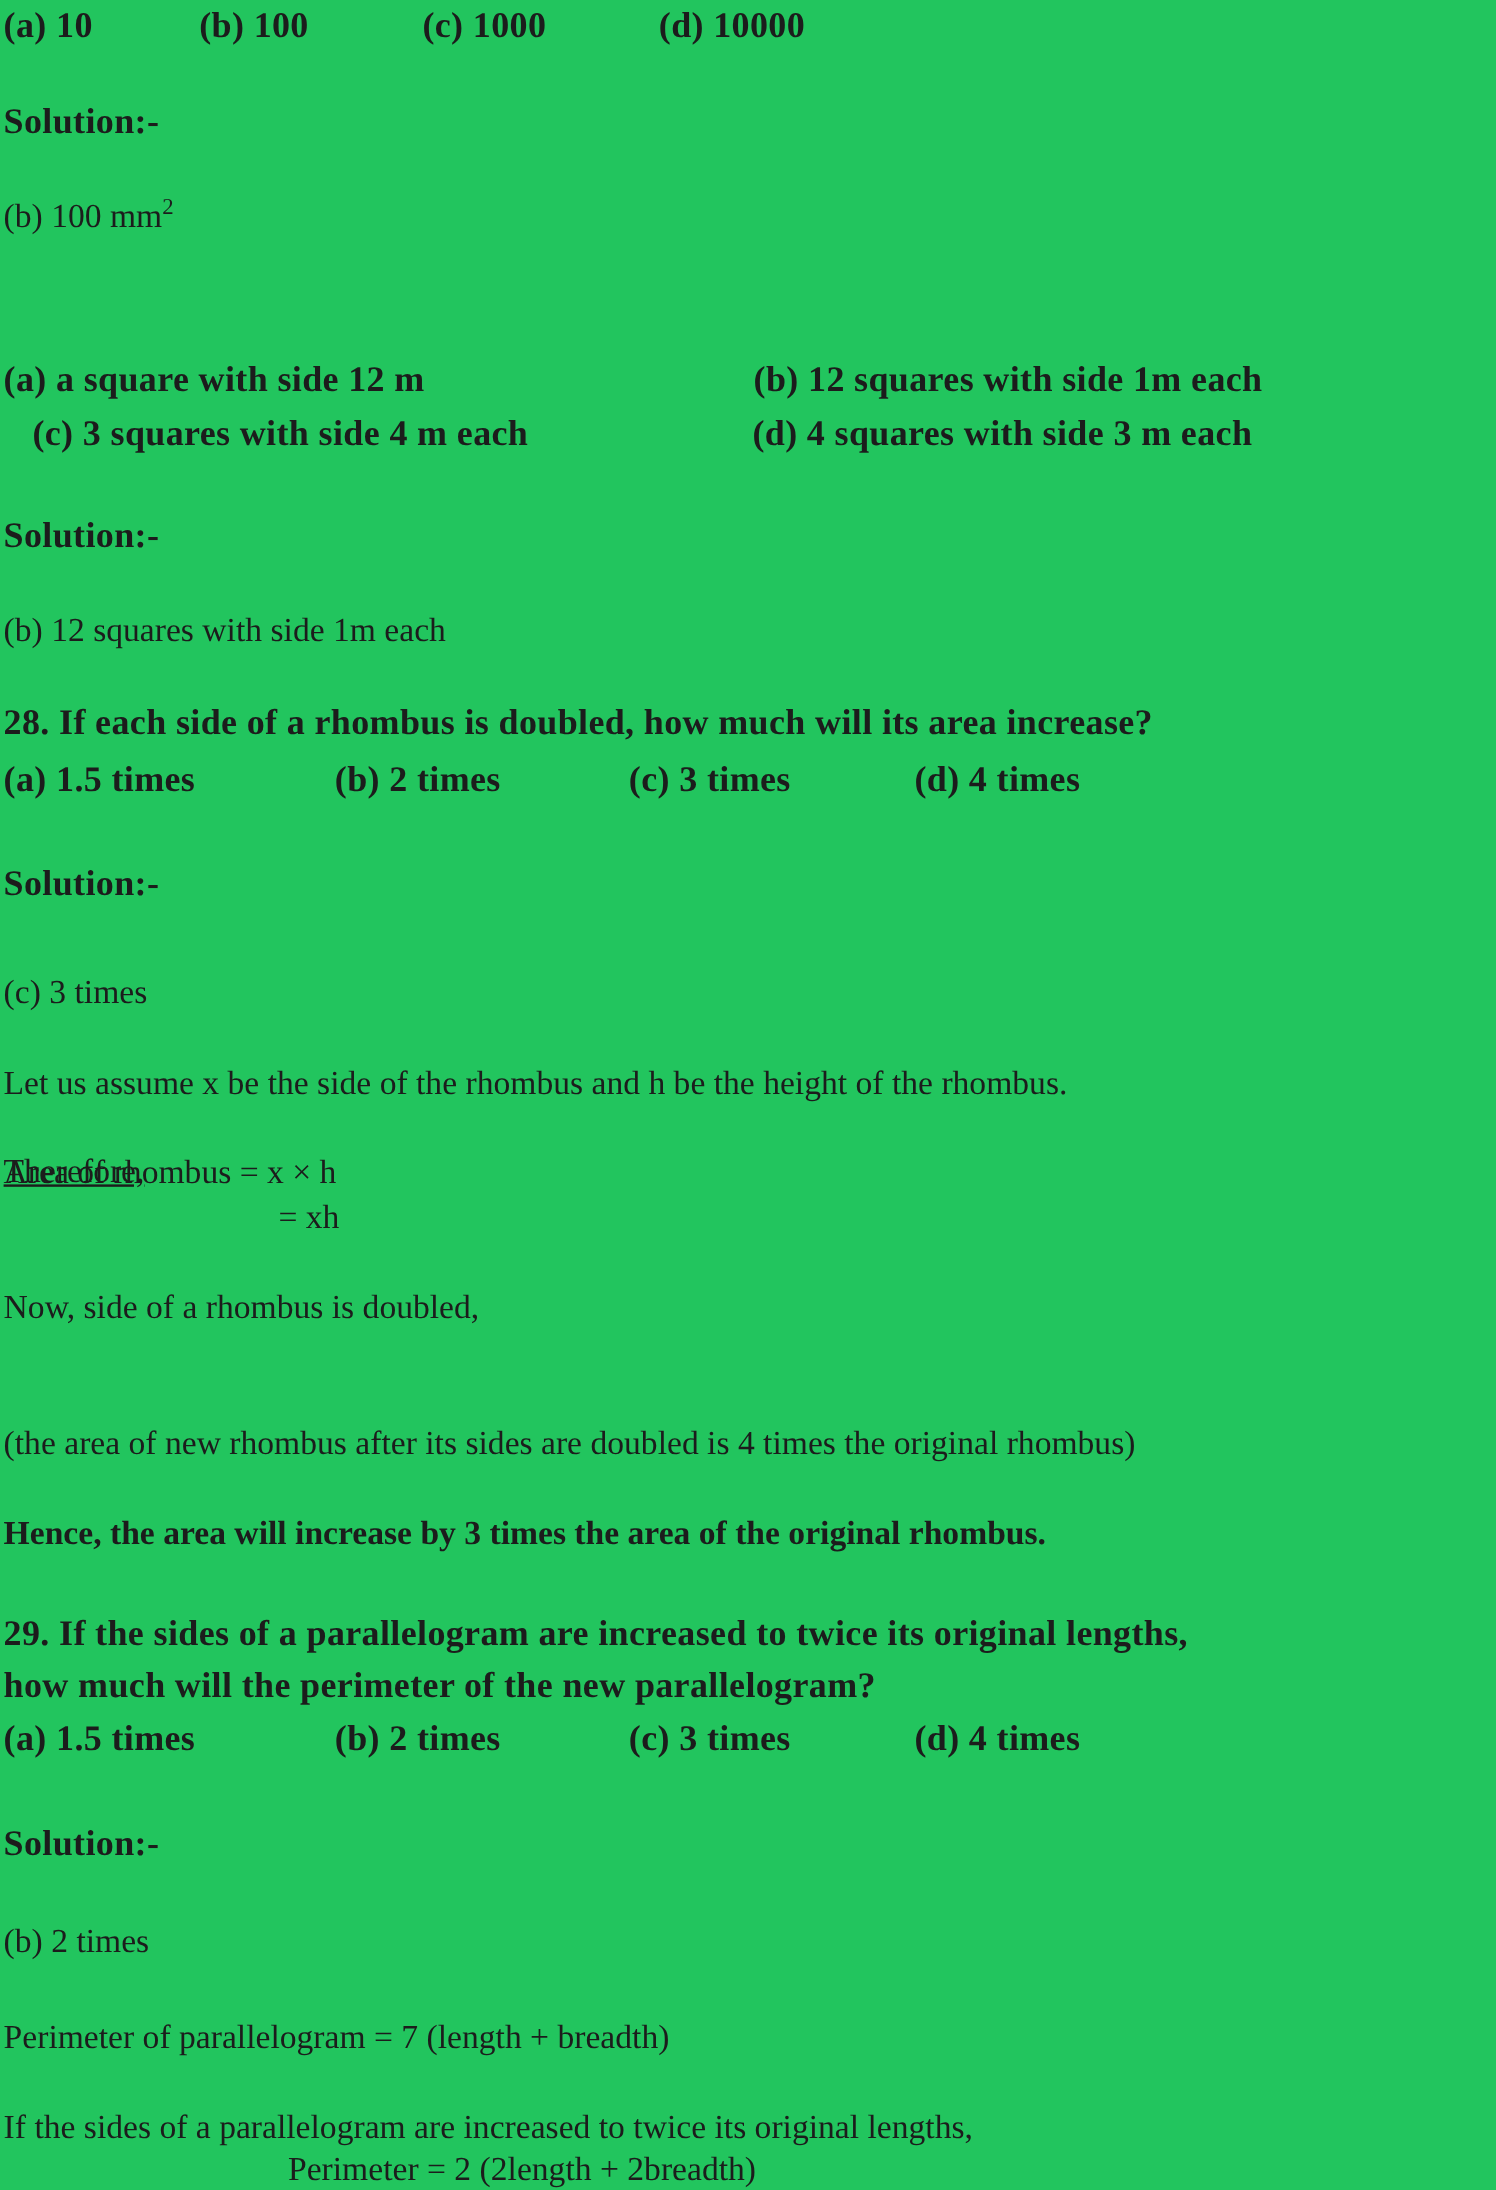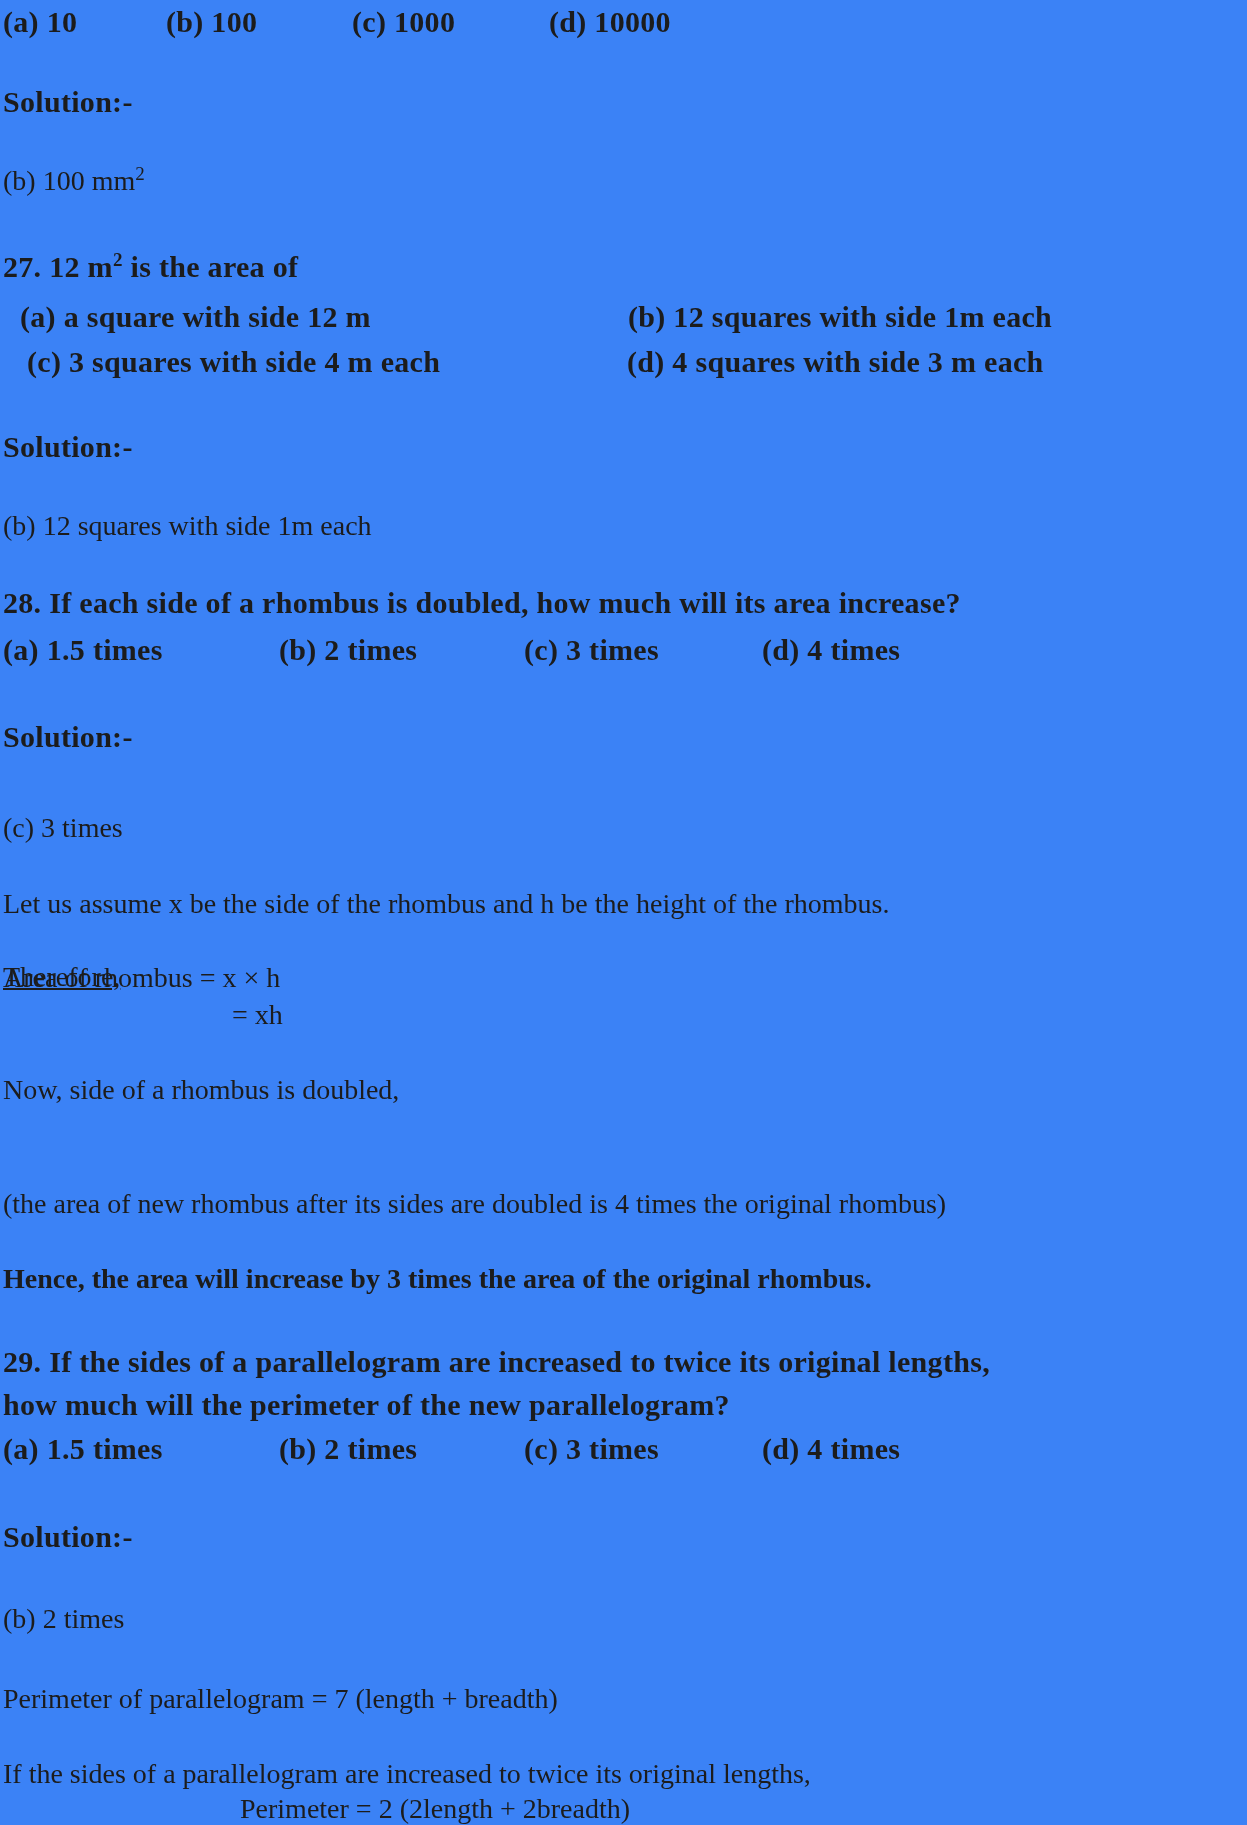--- a/index.html
+++ b/index.html
@@ -4,21 +4,21 @@
 <style>
   html, body {
     margin: 0;
     padding: 0;
     background: #ffffff;
   }
   #page {
     position: relative;
     width: 1247px;
     height: 1825px;
-    background: #3b82f6;
+    background: #22c55e;
     font-family: "Liberation Serif", serif;
     color: #1c1c1c;
     overflow: hidden;
   }
   .line {
     position: absolute;
     left: 3px;
     white-space: nowrap;
   }
   .b {
@@ -53,24 +53,23 @@
   <div class="line b row" style="top:5px;">
     <span class="opt" style="left:0px;">(a) 10</span>
     <span class="opt" style="left:163px;">(b) 100</span>
     <span class="opt" style="left:349px;">(c) 1000</span>
     <span class="opt" style="left:546px;">(d) 10000</span>
   </div>
 
   <div class="line b" style="top:85px;">Solution:-</div>
   <div class="line r" style="top:165px;"><span>(b) 100 mm</span><sup class="sp">2</sup></div>
 
-  <div class="line b" style="top:250px;"><span>27. 12 m</span><sup class="sp">2</sup><span> is the area of</span></div>
 
   <div class="line b row" style="top:300px;">
-    <span class="opt" style="left:17px;">(a) a square with side 12 m</span>
+    <span class="opt" style="left:0px;">(a) a square with side 12 m</span>
     <span class="opt" style="left:625px;">(b) 12 squares with side 1m each</span>
   </div>
   <div class="line b row" style="top:345px;">
     <span class="opt" style="left:0px;margin-left:24px;">(c) 3 squares with side 4 m each</span>
     <span class="opt" style="left:624px;">(d) 4 squares with side 3 m each</span>
   </div>
 
   <div class="line b" style="top:430px;">Solution:-</div>
   <div class="line r" style="top:510px;">(b) 12 squares with side 1m each</div>
 

